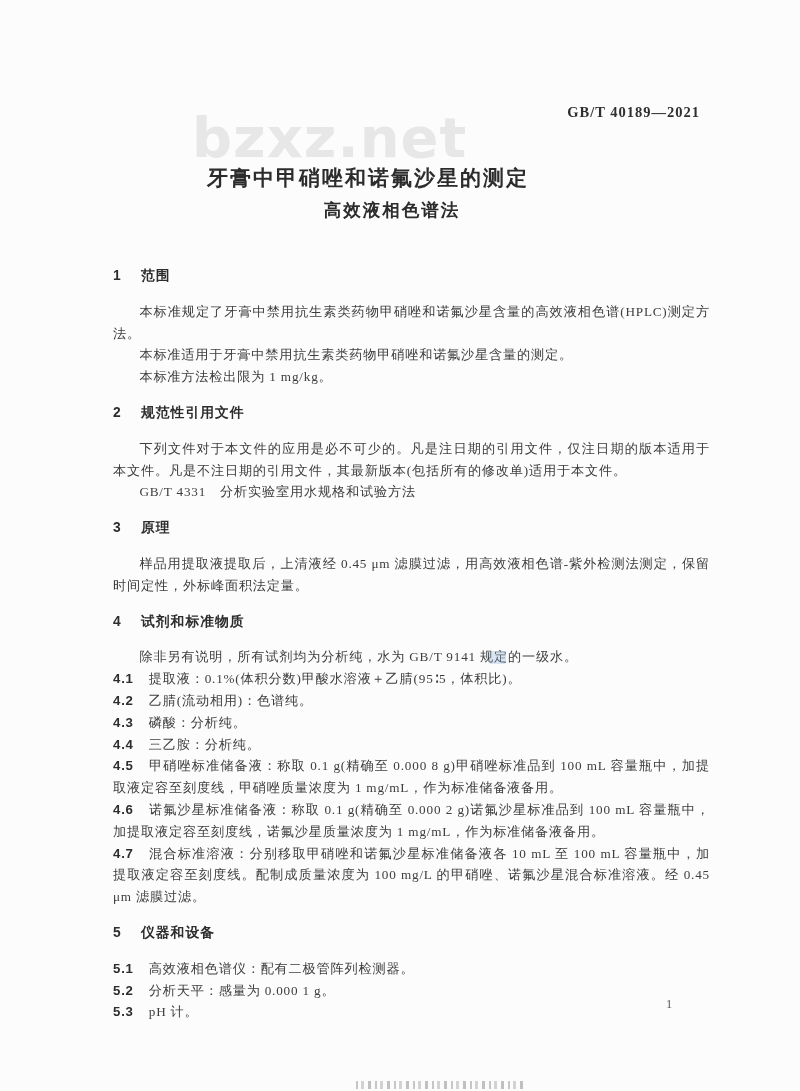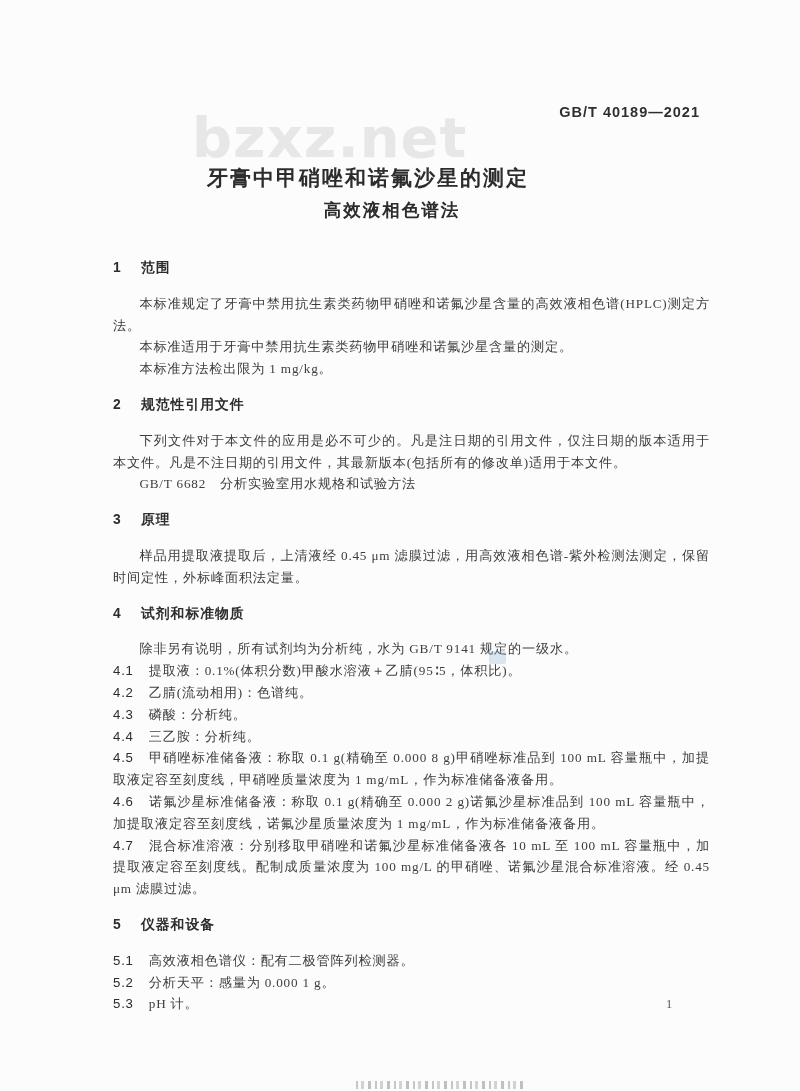--- a/index.html
+++ b/index.html
@@ -1,42 +1,42 @@
 <!DOCTYPE html>
 <html><head>
 <meta charset="utf-8">
 <style>
   html,body{margin:0;padding:0;background:#fcfcfc;}
   .page{position:relative;width:800px;height:1091px;background:#fcfcfc;overflow:hidden;
         font-family:"Liberation Serif","DejaVu Serif",serif;color:#3d3d3d;}
 
   .std-number{position:absolute;top:104px;right:100px;font-size:14.5px;font-weight:bold;
-              letter-spacing:1px;color:#2f2f2f;font-family:Liberation Sans, sans-serif;}
+              letter-spacing:1px;color:#2f2f2f;font-family:Liberation Serif, serif;}
 
   .watermark{position:absolute;top:110px;left:192px;font-size:56px;line-height:1;
              font-family:"DejaVu Sans","Liberation Sans",sans-serif;font-weight:700;
              color:#e7e7e7;letter-spacing:1px;z-index:0;user-select:none;}
 
   .title-block{position:absolute;top:163px;left:0;width:736px;text-align:center;z-index:1;}
   .title1{font-family:"Liberation Sans","DejaVu Sans",sans-serif;font-weight:bold;
           font-size:21px;letter-spacing:2px;color:#2c2c2c;line-height:30px;}
   .title2{font-family:"Liberation Sans","DejaVu Sans",sans-serif;font-weight:bold;
           font-size:17.5px;letter-spacing:2px;color:#2c2c2c;line-height:30px;margin-top:2px;padding-left:48px;}
 
   .content{position:absolute;top:0;left:113px;width:597px;padding-top:257px;
            font-size:13.2px;line-height:21.8px;letter-spacing:0.8px;text-align:justify;z-index:1;}
 
   .sec{margin:14px 0;font-size:13.8px;font-weight:bold;color:#2d2d2d;
        font-family:"Liberation Sans","DejaVu Sans",sans-serif;letter-spacing:1px;}
-  .sec:first-child{margin-top:0;}
+  .sec:first-child{margin-top:8px;}
   .sec-num{margin-right:1.4em;}
 
   .para{margin:0;text-indent:2em;}
   .clause{margin:0;}
-  .cnum{font-family:"Liberation Sans","DejaVu Sans",sans-serif;font-weight:normal;
+  .cnum{font-family:"Liberation Sans","DejaVu Sans",sans-serif;font-weight:bold;
         color:#2d2d2d;margin-right:15px;}
 
   .scan-highlight{position:absolute;left:489px;top:651px;width:17px;height:13px;
                   background:rgba(140,175,220,0.30);border-radius:2px;z-index:2;}
 
   .page-number{position:absolute;top:997px;left:666px;font-size:12.5px;color:#5c5c5c;}
 
   .footer-clip{position:absolute;left:356px;top:1081px;width:170px;height:8px;opacity:0.55;
                background:repeating-linear-gradient(90deg,
                  #9a9a9a 0 2px, transparent 2px 5px,
@@ -59,21 +59,21 @@
 
   <div class="content">
 
     <h2 class="sec"><span class="sec-num">1</span><span>范围</span></h2>
     <p class="para">本标准规定了牙膏中禁用抗生素类药物甲硝唑和诺氟沙星含量的高效液相色谱(HPLC)测定方法。</p>
     <p class="para">本标准适用于牙膏中禁用抗生素类药物甲硝唑和诺氟沙星含量的测定。</p>
     <p class="para">本标准方法检出限为 1 mg/kg。</p>
 
     <h2 class="sec"><span class="sec-num">2</span><span>规范性引用文件</span></h2>
     <p class="para">下列文件对于本文件的应用是必不可少的。凡是注日期的引用文件，仅注日期的版本适用于本文件。凡是不注日期的引用文件，其最新版本(包括所有的修改单)适用于本文件。</p>
-    <p class="para">GB/T 6682　分析实验室用水规格和试验方法</p>
+    <p class="para">GB/T 4331　分析实验室用水规格和试验方法</p>
 
     <h2 class="sec"><span class="sec-num">3</span><span>原理</span></h2>
     <p class="para">样品用提取液提取后，上清液经 0.45 μm 滤膜过滤，用高效液相色谱-紫外检测法测定，保留时间定性，外标峰面积法定量。</p>
 
     <h2 class="sec"><span class="sec-num">4</span><span>试剂和标准物质</span></h2>
     <p class="para">除非另有说明，所有试剂均为分析纯，水为 GB/T 9141 规定的一级水。</p>
     <p class="clause"><span class="cnum">4.1</span><span>提取液：0.1%(体积分数)甲酸水溶液＋乙腈(95∶5，体积比)。</span></p>
     <p class="clause"><span class="cnum">4.2</span><span>乙腈(流动相用)：色谱纯。</span></p>
     <p class="clause"><span class="cnum">4.3</span><span>磷酸：分析纯。</span></p>
     <p class="clause"><span class="cnum">4.4</span><span>三乙胺：分析纯。</span></p>

